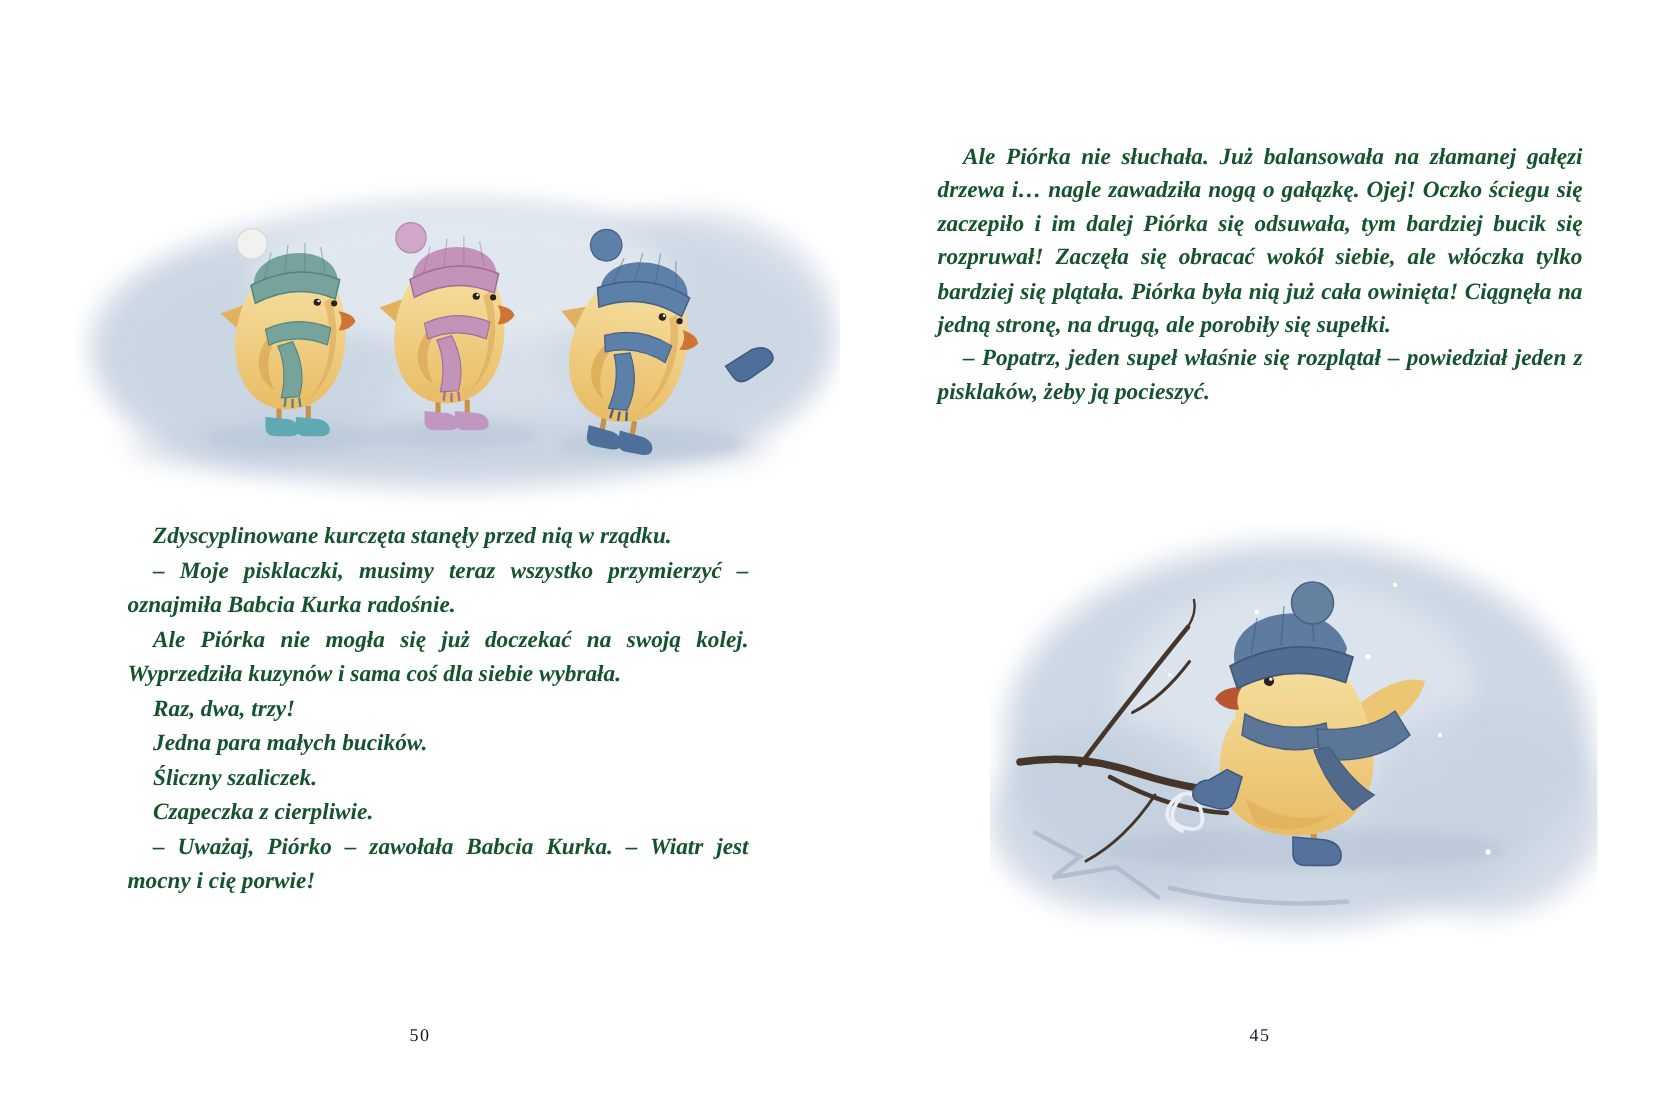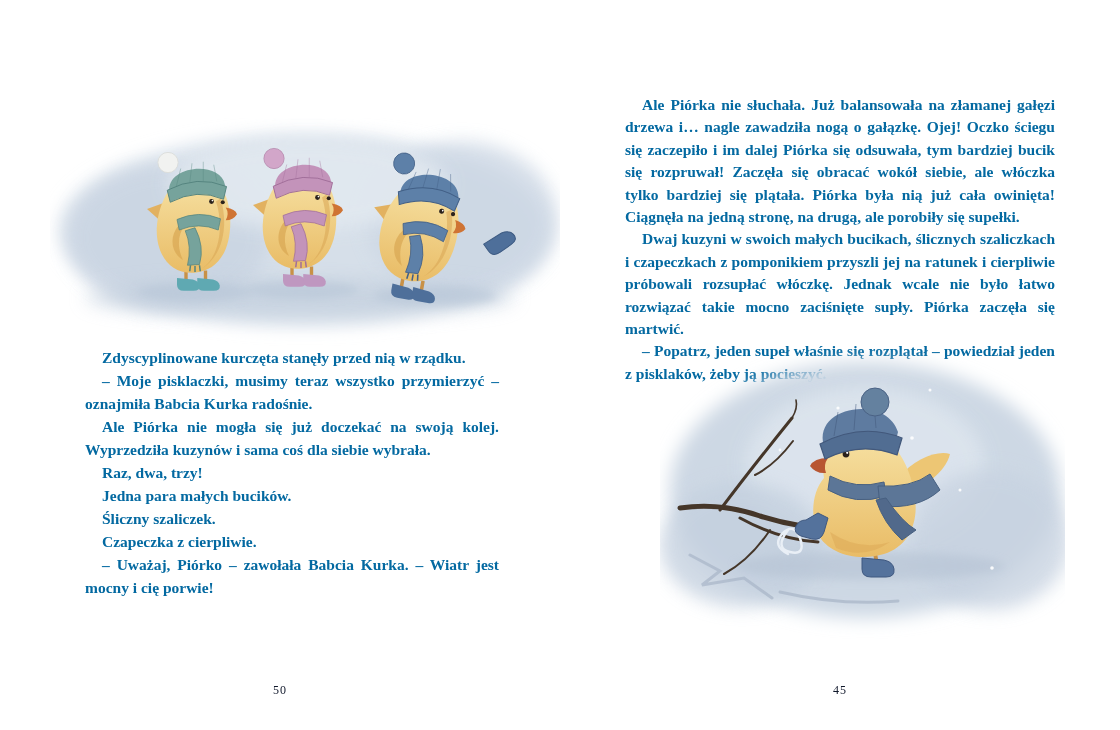--- a/index.html
+++ b/index.html
@@ -13,21 +13,21 @@
   }
   .spread { position: relative; width: 1120px; height: 730px; }
   .page { position: absolute; top: 0; width: 560px; height: 730px; }
   #page-left { left: 0; }
   #page-right { left: 560px; }
 
   .illu { position: absolute; }
   #illu-left { left: 50px; top: 118px; width: 510px; height: 235px; }
   #illu-right { left: 100px; top: 350px; width: 405px; height: 290px; }
 
-  .textblock { position: absolute; color: #0369a1; }
+  .textblock { position: absolute; color: #14532d; font-style: italic; }
   #text-left  { left: 85px; top: 346px; width: 414px; }
   #text-right { left: 65px; top: 94px;  width: 430px; }
   .textblock p {
     margin: 0;
     font-size: 15.5px;
     font-weight: 600;
     line-height: 23px;
     text-align: justify;
     text-indent: 17px;
     hyphens: auto;
@@ -120,21 +120,20 @@
       <p>– Uważaj, Piórko – zawołała Babcia Kurka. – Wiatr jest mocny i cię porwie!</p>
     </div>
 
     <div class="pagenum">50</div>
   </div>
 
   <div class="page" id="page-right">
 
     <div class="textblock" id="text-right">
       <p>Ale Piórka nie słuchała. Już balansowała na złamanej gałęzi drzewa i… nagle zawadziła nogą o gałązkę. Ojej! Oczko ściegu się zaczepiło i im dalej Piórka się odsuwała, tym bardziej bucik się rozpruwał! Zaczęła się obracać wokół siebie, ale włóczka tylko bardziej się plątała. Piórka była nią już cała owinięta! Ciągnęła na jedną stronę, na drugą, ale porobiły się supełki.</p>
-      <p>Dwaj kuzyni w swoich małych bucikach, ślicznych szaliczkach i czapeczkach z pomponikiem przyszli jej na ratunek i cierpliwie próbowali rozsupłać włóczkę. Jednak wcale nie było łatwo rozwiązać takie mocno zaciśnięte supły. Piórka zaczęła się martwić.</p>
       <p>– Popatrz, jeden supeł właśnie się rozplątał – powiedział jeden z pisklaków, żeby ją pocieszyć.</p>
     </div>
 
     <svg class="illu" id="illu-right" viewBox="0 0 405 290">
       <g>
         <ellipse cx="205" cy="140" rx="195" ry="128" fill="#cdd8e4" filter="url(#blur8)"></ellipse>
         <ellipse cx="205" cy="115" rx="120" ry="78" fill="#dde5ee" opacity=".9" filter="url(#blur8)"></ellipse>
         <ellipse cx="82" cy="195" rx="82" ry="62" fill="#c4d0df" opacity=".8" filter="url(#blur8)"></ellipse>
         <ellipse cx="330" cy="190" rx="80" ry="70" fill="#c8d3e1" opacity=".8" filter="url(#blur8)"></ellipse>
         <ellipse cx="210" cy="216" rx="135" ry="14" fill="#b6c3d4" opacity=".6" filter="url(#blur4)"></ellipse>

